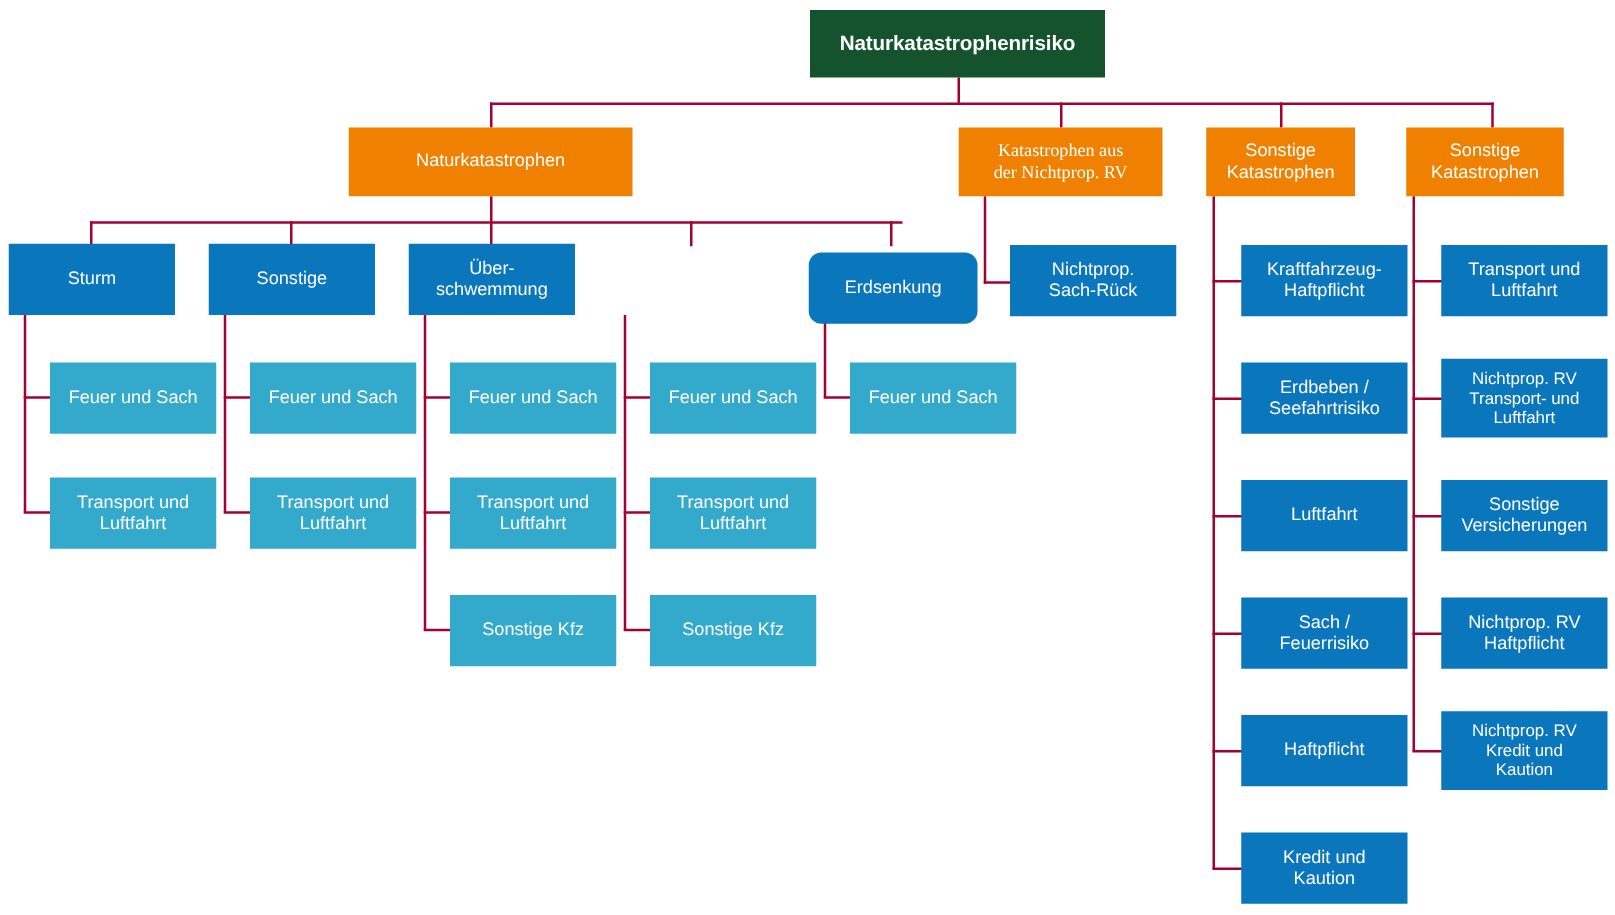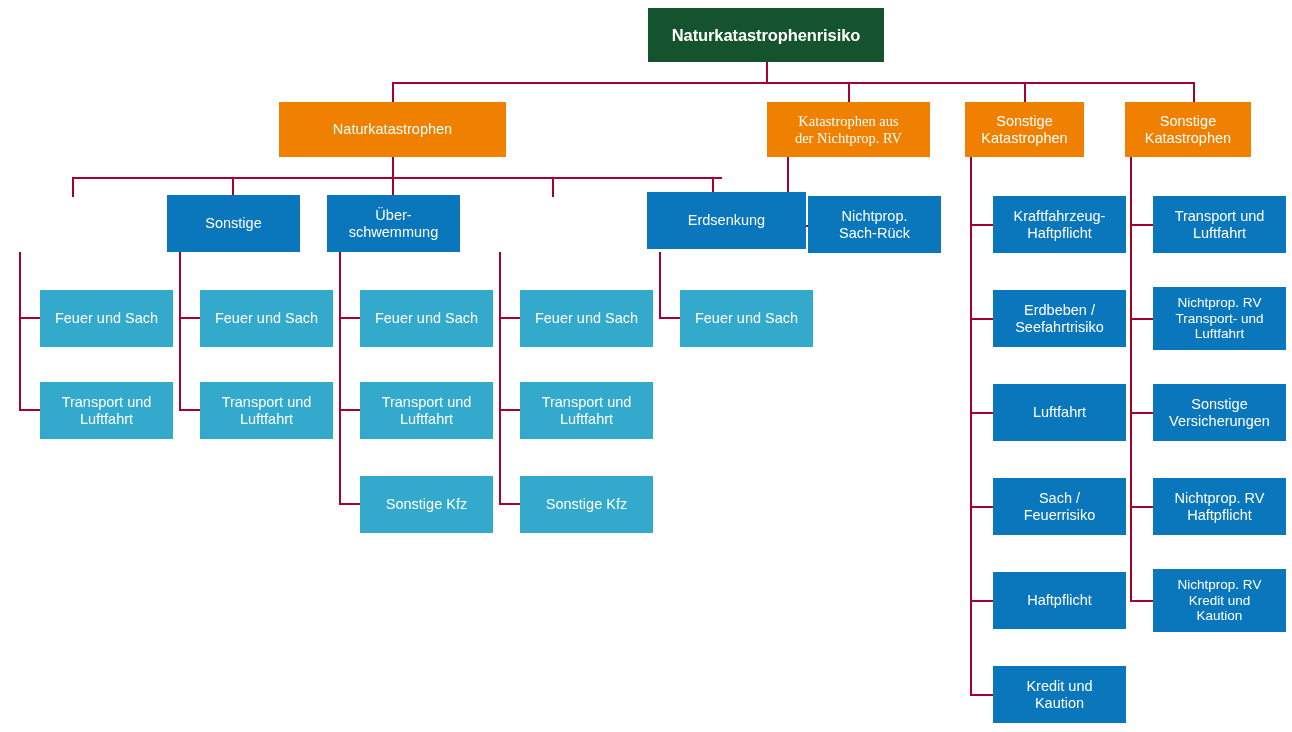--- a/index.html
+++ b/index.html
@@ -82,24 +82,25 @@
   <div class="node lvl0" style="left:648px;top:8px;width:236px;height:54px;">Naturkatastrophenrisiko</div>
 
   <div class="node lvl1" style="left:279px;top:102px;width:227px;height:55px;">Naturkatastrophen</div>
   <div class="node lvl1" style="left:767px;top:102px;width:163px;height:55px;font-family:Liberation Serif, serif;">Katastrophen aus
 der Nichtprop. RV</div>
   <div class="node lvl1" style="left:965px;top:102px;width:119px;height:55px;">Sonstige
 Katastrophen</div>
   <div class="node lvl1" style="left:1125px;top:102px;width:126px;height:55px;">Sonstige
 Katastrophen</div>
 
+  <div class="node lvl2" style="left:7px;top:195px;width:133px;height:57px;">Sturm</div>
   <div class="node lvl2" style="left:167px;top:195px;width:133px;height:57px;">Sonstige</div>
   <div class="node lvl2" style="left:327px;top:195px;width:133px;height:57px;">Über-
 schwemmung</div>
-  <div class="node lvl2" style="left:647px;top:192px;width:159px;height:57px;">Erdsenkung</div>
+  <div class="node lvl2" style="left:647px;top:202px;width:135px;height:57px;border-radius:10px;">Erdsenkung</div>
 
   <div class="node lvl2" style="left:808px;top:196px;width:133px;height:57px;">Nichtprop.
 Sach-Rück</div>
 
   <div class="node lvl2" style="left:993px;top:196px;width:133px;height:57px;">Kraftfahrzeug-
 Haftpflicht</div>
   <div class="node lvl2" style="left:993px;top:290px;width:133px;height:57px;">Erdbeben /
 Seefahrtrisiko</div>
   <div class="node lvl2" style="left:993px;top:384px;width:133px;height:57px;">Luftfahrt</div>
   <div class="node lvl2" style="left:993px;top:478px;width:133px;height:57px;text-align:center;">Sach /

